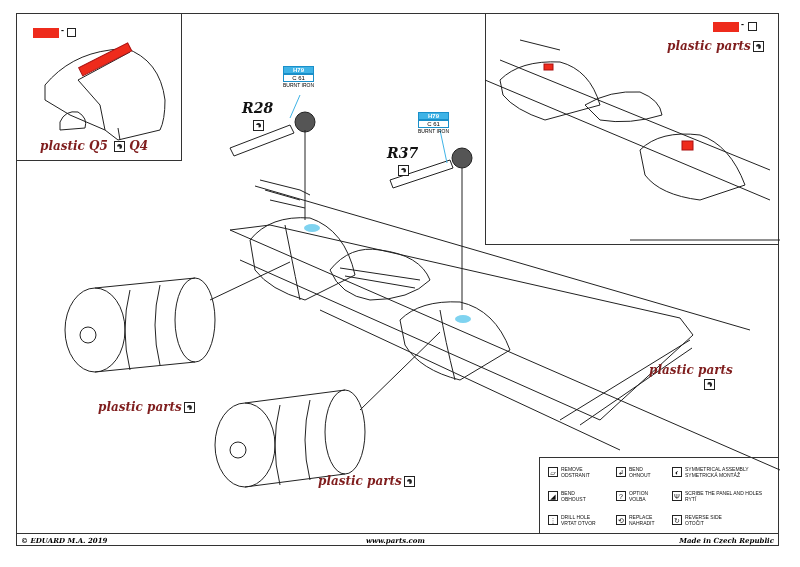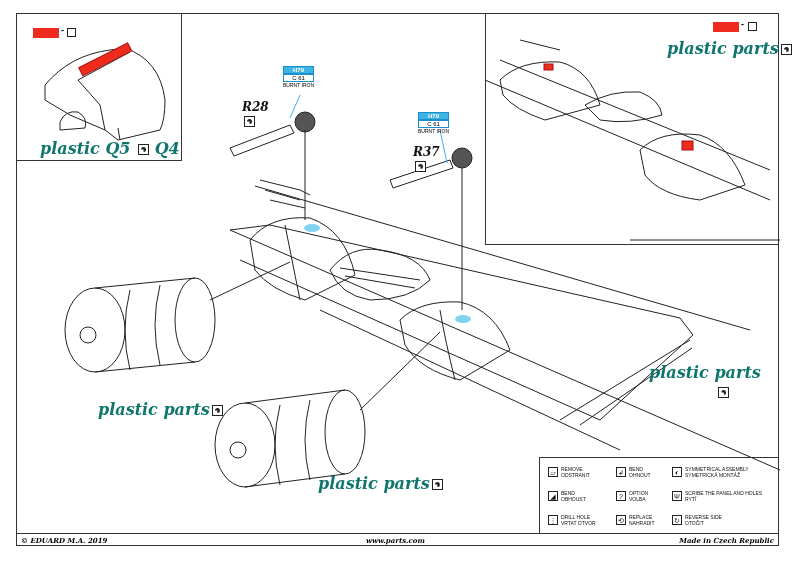--- a/index.html
+++ b/index.html
@@ -1,24 +1,24 @@
 <!DOCTYPE html>
 <html><head>
 <meta charset="utf-8">
 <style>
   html, body { margin: 0; padding: 0; background: #ffffff; }
   body { width: 800px; height: 567px; position: relative; overflow: hidden; font-family: "DejaVu Serif", serif; }
   .sheet { position: absolute; left: 16px; top: 13px; width: 763px; height: 533px; border: 1.4px solid #333; box-sizing: border-box; }
   .inset-left { position: absolute; left: 16px; top: 13px; width: 166px; height: 148px; border-right: 1.4px solid #333; border-bottom: 1.4px solid #333; box-sizing: border-box; }
   .inset-right { position: absolute; left: 485px; top: 13px; width: 294px; height: 232px; border-left: 1.4px solid #333; border-bottom: 1.4px solid #333; box-sizing: border-box; }
   svg.art { position: absolute; left: 0; top: 0; }
-  .lbl { position: absolute; font-family: "DejaVu Serif", serif; font-style: italic; font-weight: bold; color: #0f766e; white-space: nowrap; font-size: 16px; }
+  .lbl { position: absolute; font-family: "DejaVu Serif", serif; font-style: italic; font-weight: bold; color: #7f1d1d; white-space: nowrap; font-size: 12px; }
   .ico { display: inline-block; width: 9px; height: 9px; border: 1px solid #222; vertical-align: middle; position: relative; margin-left: 2px; background: #fff; }
   .ico::after { content: ""; position: absolute; left: 2px; top: 2px; width: 5px; height: 5px; border-radius: 50%; background: #222; clip-path: polygon(0 0, 100% 0, 100% 100%, 50% 100%, 50% 50%, 0 50%); }
-  .part-num { position: absolute; font-family: "DejaVu Serif", serif; font-style: italic; font-weight: bold; font-size: 12px; color: #111; }
+  .part-num { position: absolute; font-family: "DejaVu Serif", serif; font-style: italic; font-weight: bold; font-size: 14px; color: #111; text-align: center; }
   .callout { position: absolute; font-family: "Liberation Sans", sans-serif; font-size: 5px; text-align: center; }
   .callout .c1 { background: #3fb3e6; color: #fff; border: 1px solid #1a8fc9; font-weight: bold; font-size: 6px; padding: 0 2px; display: block; }
   .callout .c2 { border: 1px solid #1a8fc9; color: #000; font-size: 6px; padding: 0 2px; display: block; }
   .callout .c3 { color: #000; font-size: 5px; display: block; }
   .legend { position: absolute; left: 539px; top: 457px; width: 240px; height: 76px; border-left: 1.2px solid #333; border-top: 1.2px solid #333; box-sizing: border-box; font-family: "Liberation Sans", sans-serif; font-size: 5px; color: #111; }
   .lg-item { position: absolute; display: flex; align-items: center; gap: 3px; }
   .lg-icon { width: 10px; height: 10px; border: 1px solid #222; box-sizing: border-box; font-size: 7px; line-height: 9px; text-align: center; background: #fff; }
   .lg-text { line-height: 6px; }
   .footer { position: absolute; left: 16px; top: 533px; width: 763px; height: 21px; border-top: 1.2px solid #333; box-sizing: border-box; font-family: "DejaVu Serif", serif; font-style: italic; font-size: 7px; font-weight: bold; }
   .footer span { position: absolute; top: 2px; }
@@ -129,21 +129,21 @@
 <div class="paint-eq" style="left:741px; top:19px;">-</div>
 <div class="paint-box" style="left:748px; top:22px;"></div>
 <div class="lbl" style="left:667px; top:39px;">
   <span>plastic parts</span><span class="ico"></span>
 </div>
 
 <div class="part-num" style="left:242px; top:100px;">
   <div>R28</div>
   <span class="ico"></span>
 </div>
-<div class="part-num" style="left:413px; top:145px;">
+<div class="part-num" style="left:387px; top:145px;">
   <div>R37</div>
   <span class="ico"></span>
 </div>
 
 <div class="callout" style="left:283px; top:66px;">
   <span class="c1">H79</span>
   <span class="c2">C 61</span>
   <span class="c3">BURNT IRON</span>
 </div>
 <div class="callout" style="left:418px; top:112px;">

